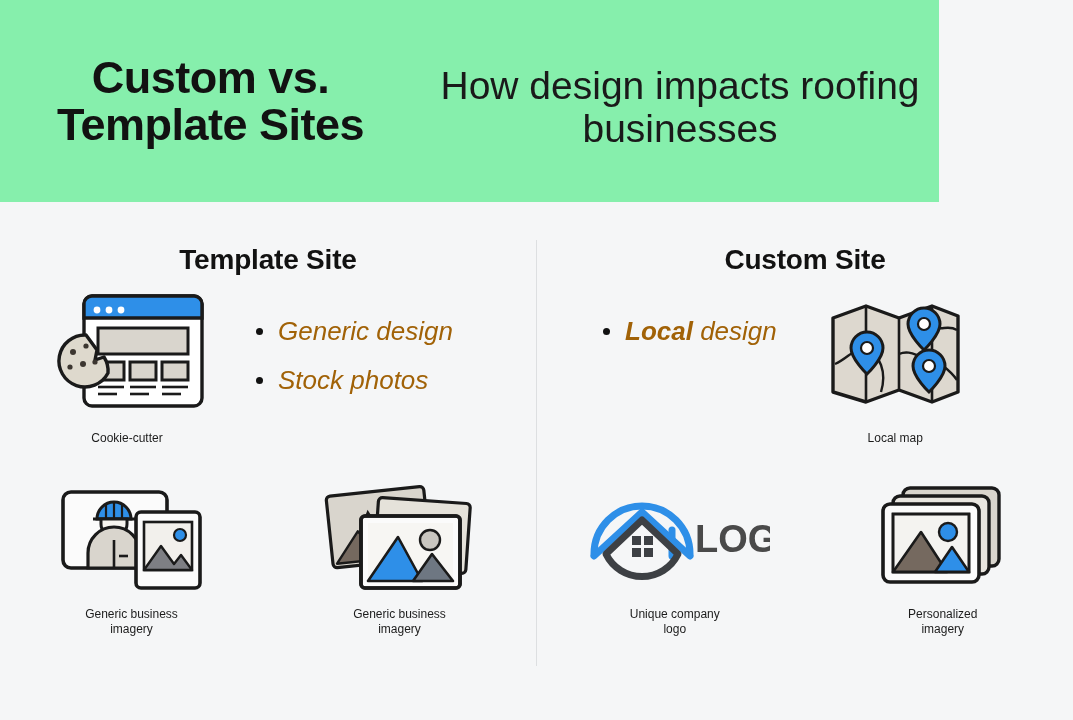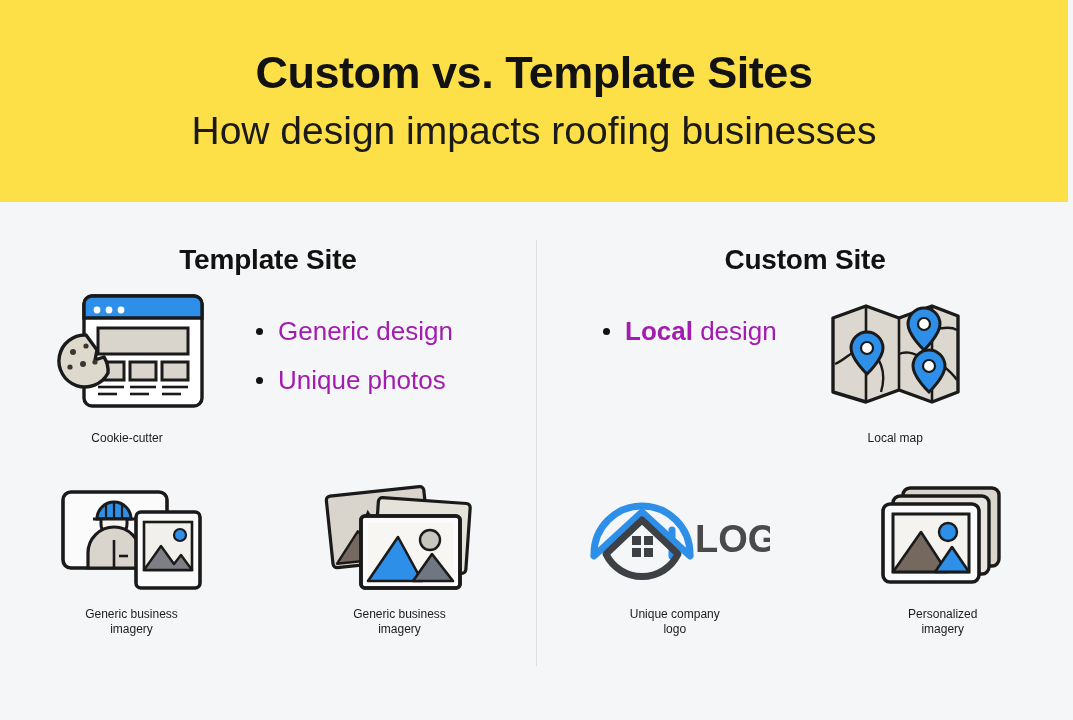--- a/index.html
+++ b/index.html
@@ -5,23 +5,23 @@
   html,body{margin:0;padding:0;}
   body{
     width:1073px;height:720px;
     background:#f5f6f7;
     font-family:"Liberation Sans","DejaVu Sans",sans-serif;
     color:#111;
     overflow:hidden;
     position:relative;
   }
   .header{
-    position:absolute;left:0;top:0;width:1068px;height:202px;
-    background:#fde047;
-    display:flex;flex-direction:column;align-items:center;justify-content:center;
+    position:absolute;left:0;top:0;width:939px;height:202px;
+    background:#86efac;
+    display:flex;align-items:center;justify-content:center;
     box-sizing:border-box;
   }
   .title{
     font-size:45px;font-weight:bold;letter-spacing:-0.5px;
     color:#121212;margin:0;line-height:1.05;
     text-align:center;
   }
   .subtitle{
     font-size:39px;font-weight:400;color:#1a1a1a;
     margin:14px 0 0 0;line-height:1.1;text-align:center;
@@ -56,23 +56,24 @@
   }
   .fig-art{display:block;}
   .cap{
     font-size:12px;color:#1c1c1c;text-align:center;line-height:1.22;
     margin-top:13px;white-space:pre-line;
   }
   .bullets{
     list-style:none;margin:0;padding:0;
   }
   .bullets li{
-    font-size:26px;color:#a21caf;line-height:1.0;
+    font-size:26px;color:#a16207;line-height:1.0;
     margin-bottom:23px;position:relative;padding-left:26px;
     white-space:nowrap;
+    font-style:italic;
   }
   .bullets li:last-child{margin-bottom:0;}
   .bullets li:before{
     content:"";position:absolute;left:4px;top:10px;
     width:7px;height:7px;border-radius:50%;background:#111;
   }
   .bullets b{font-weight:bold;}
   
   .bottom-row{
     position:absolute;left:0;top:280px;width:536px;height:238px;
@@ -124,21 +125,21 @@
           <circle cx="45" cy="58" r="2.6" fill="#3c3630"></circle>
           <circle cx="42" cy="76" r="3" fill="#3c3630"></circle>
           <circle cx="29" cy="79" r="2.6" fill="#3c3630"></circle>
           <circle cx="54" cy="74" r="2.6" fill="#3c3630"></circle>
         </svg>
         <div class="cap">Cookie-cutter</div>
       </div>
 
       <ul class="bullets" style="margin-left:40px;margin-top:30px;">
         <li><span>Generic design</span></li>
-        <li><span>Unique photos</span></li>
+        <li><span>Stock photos</span></li>
       </ul>
     </div>
 
     <div class="bottom-row">
 
       <div class="fig" style="width:220px;">
         <svg class="fig-art" width="150" height="112" viewBox="0 0 150 112">
 
           <rect x="6" y="10" width="104" height="76" rx="8" fill="#fbfbfb" stroke="#1a1a1a" stroke-width="3.6"></rect>
 

